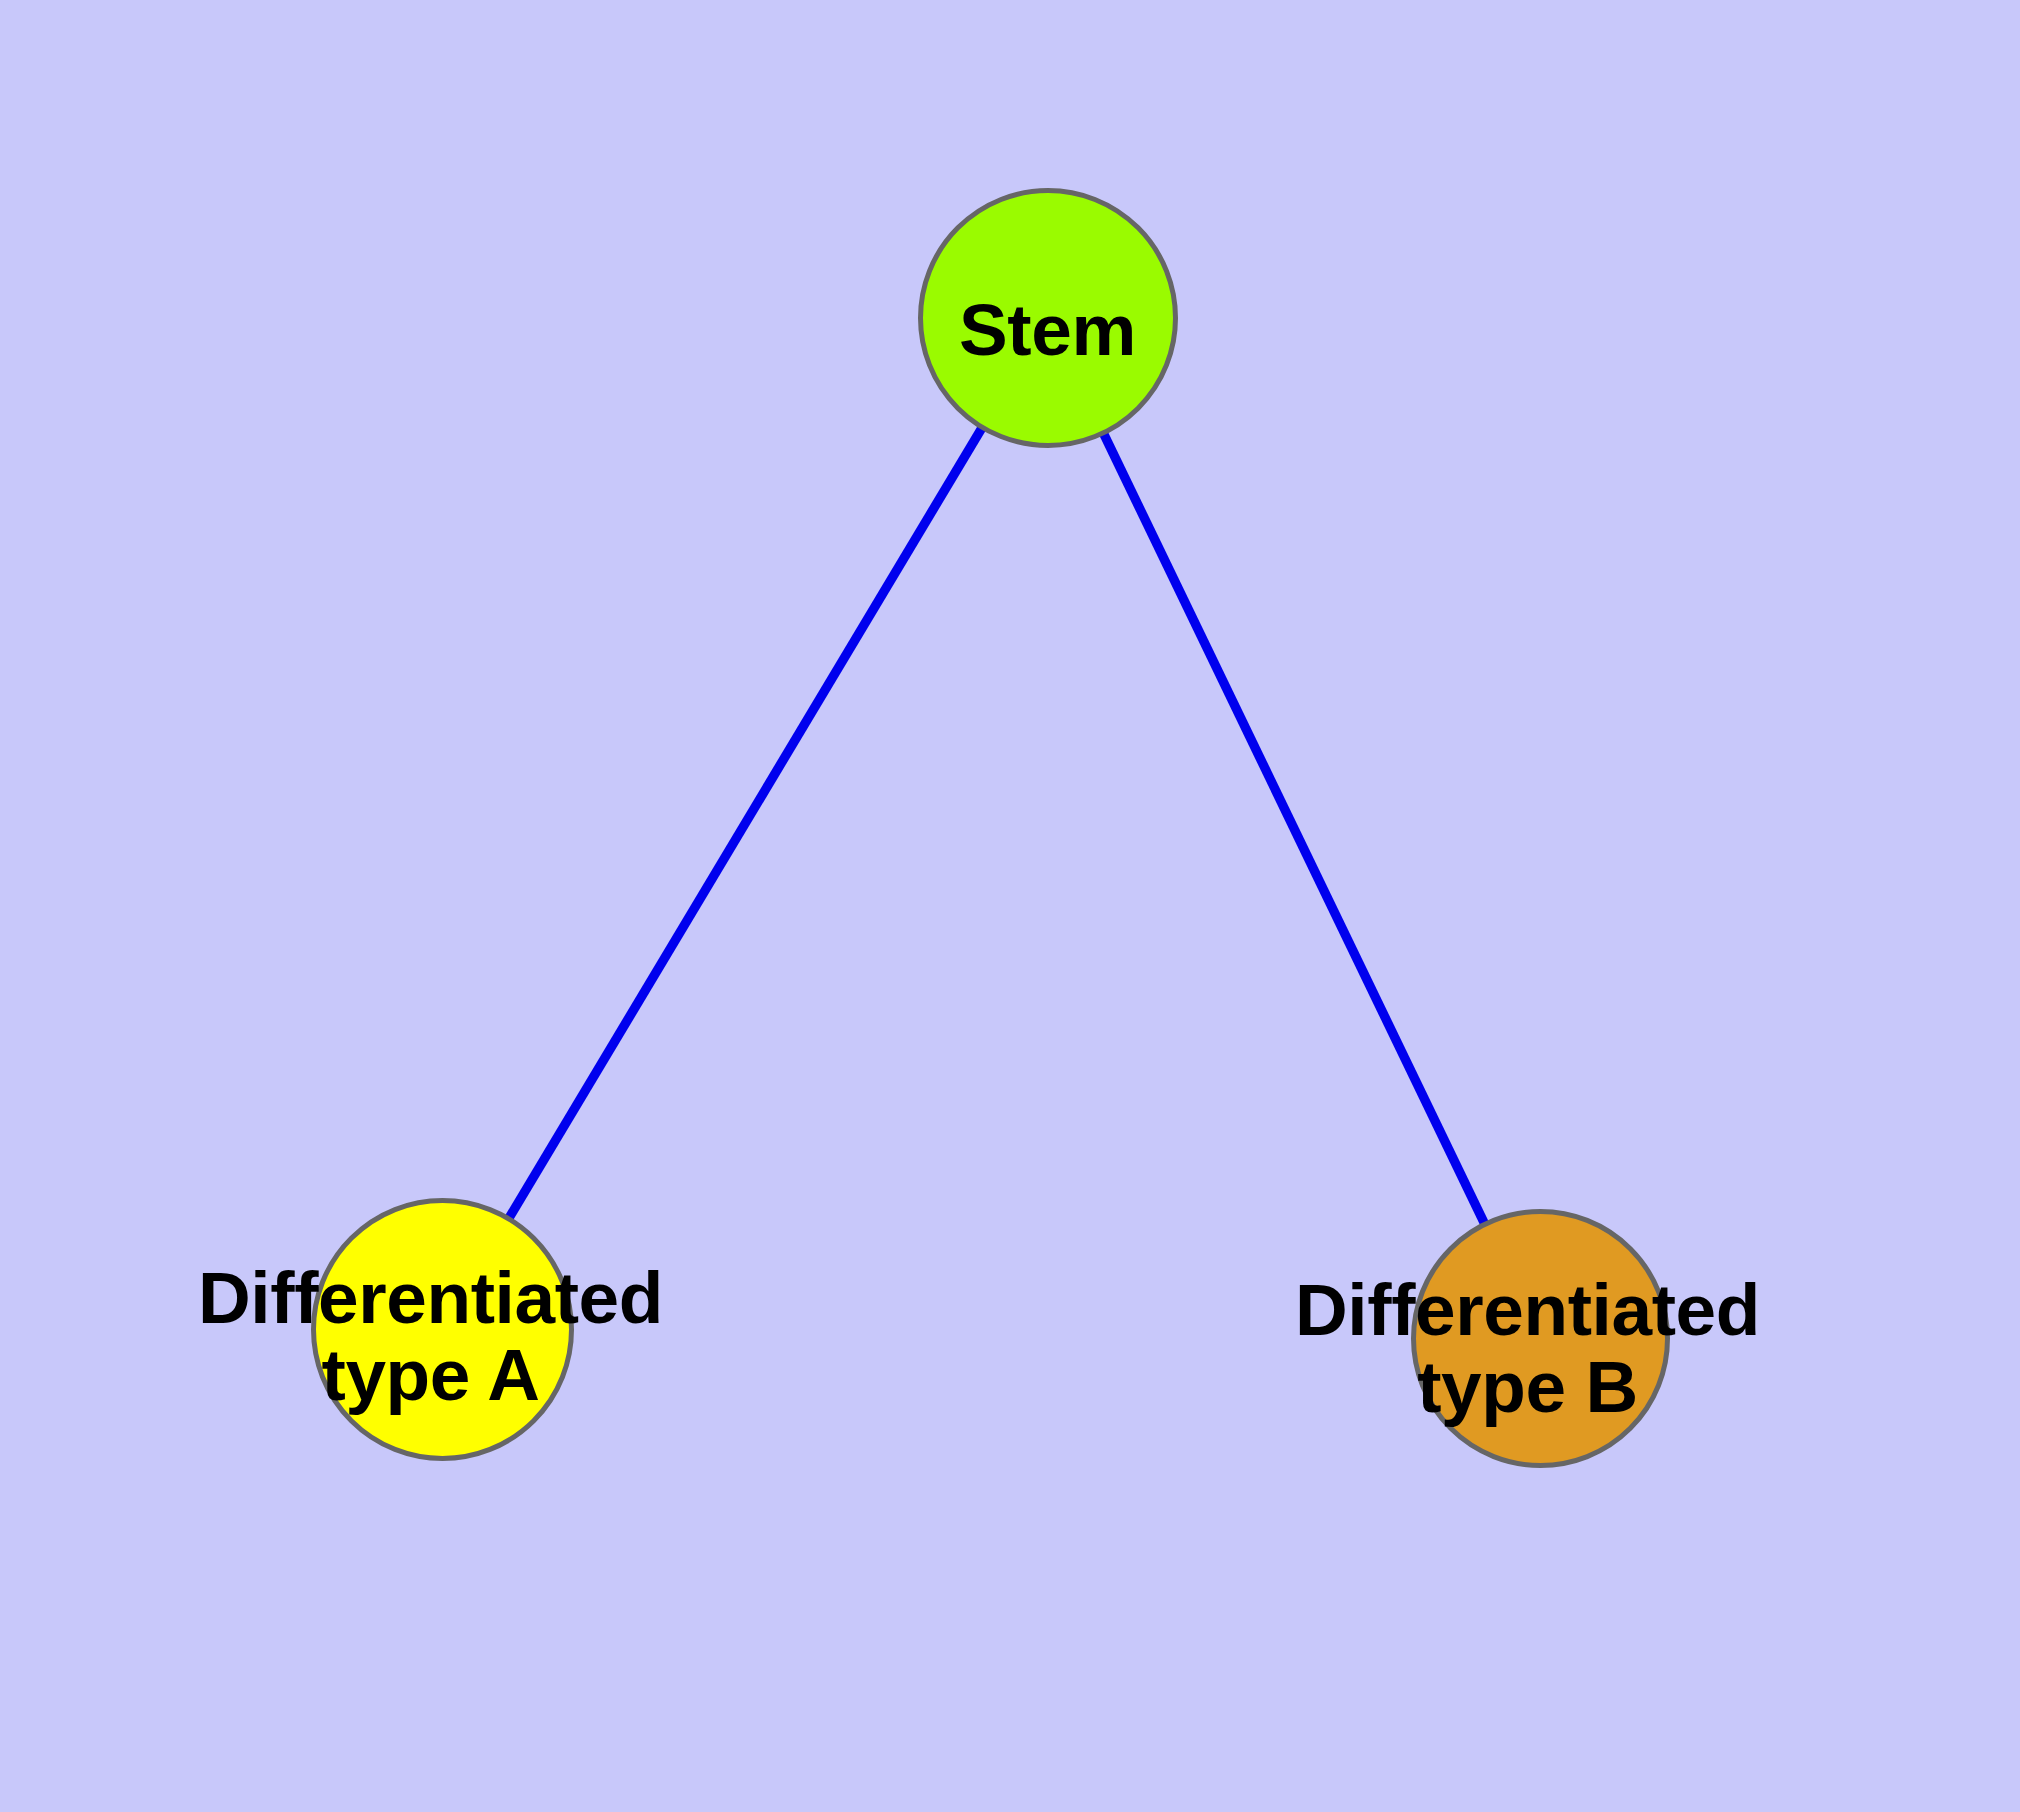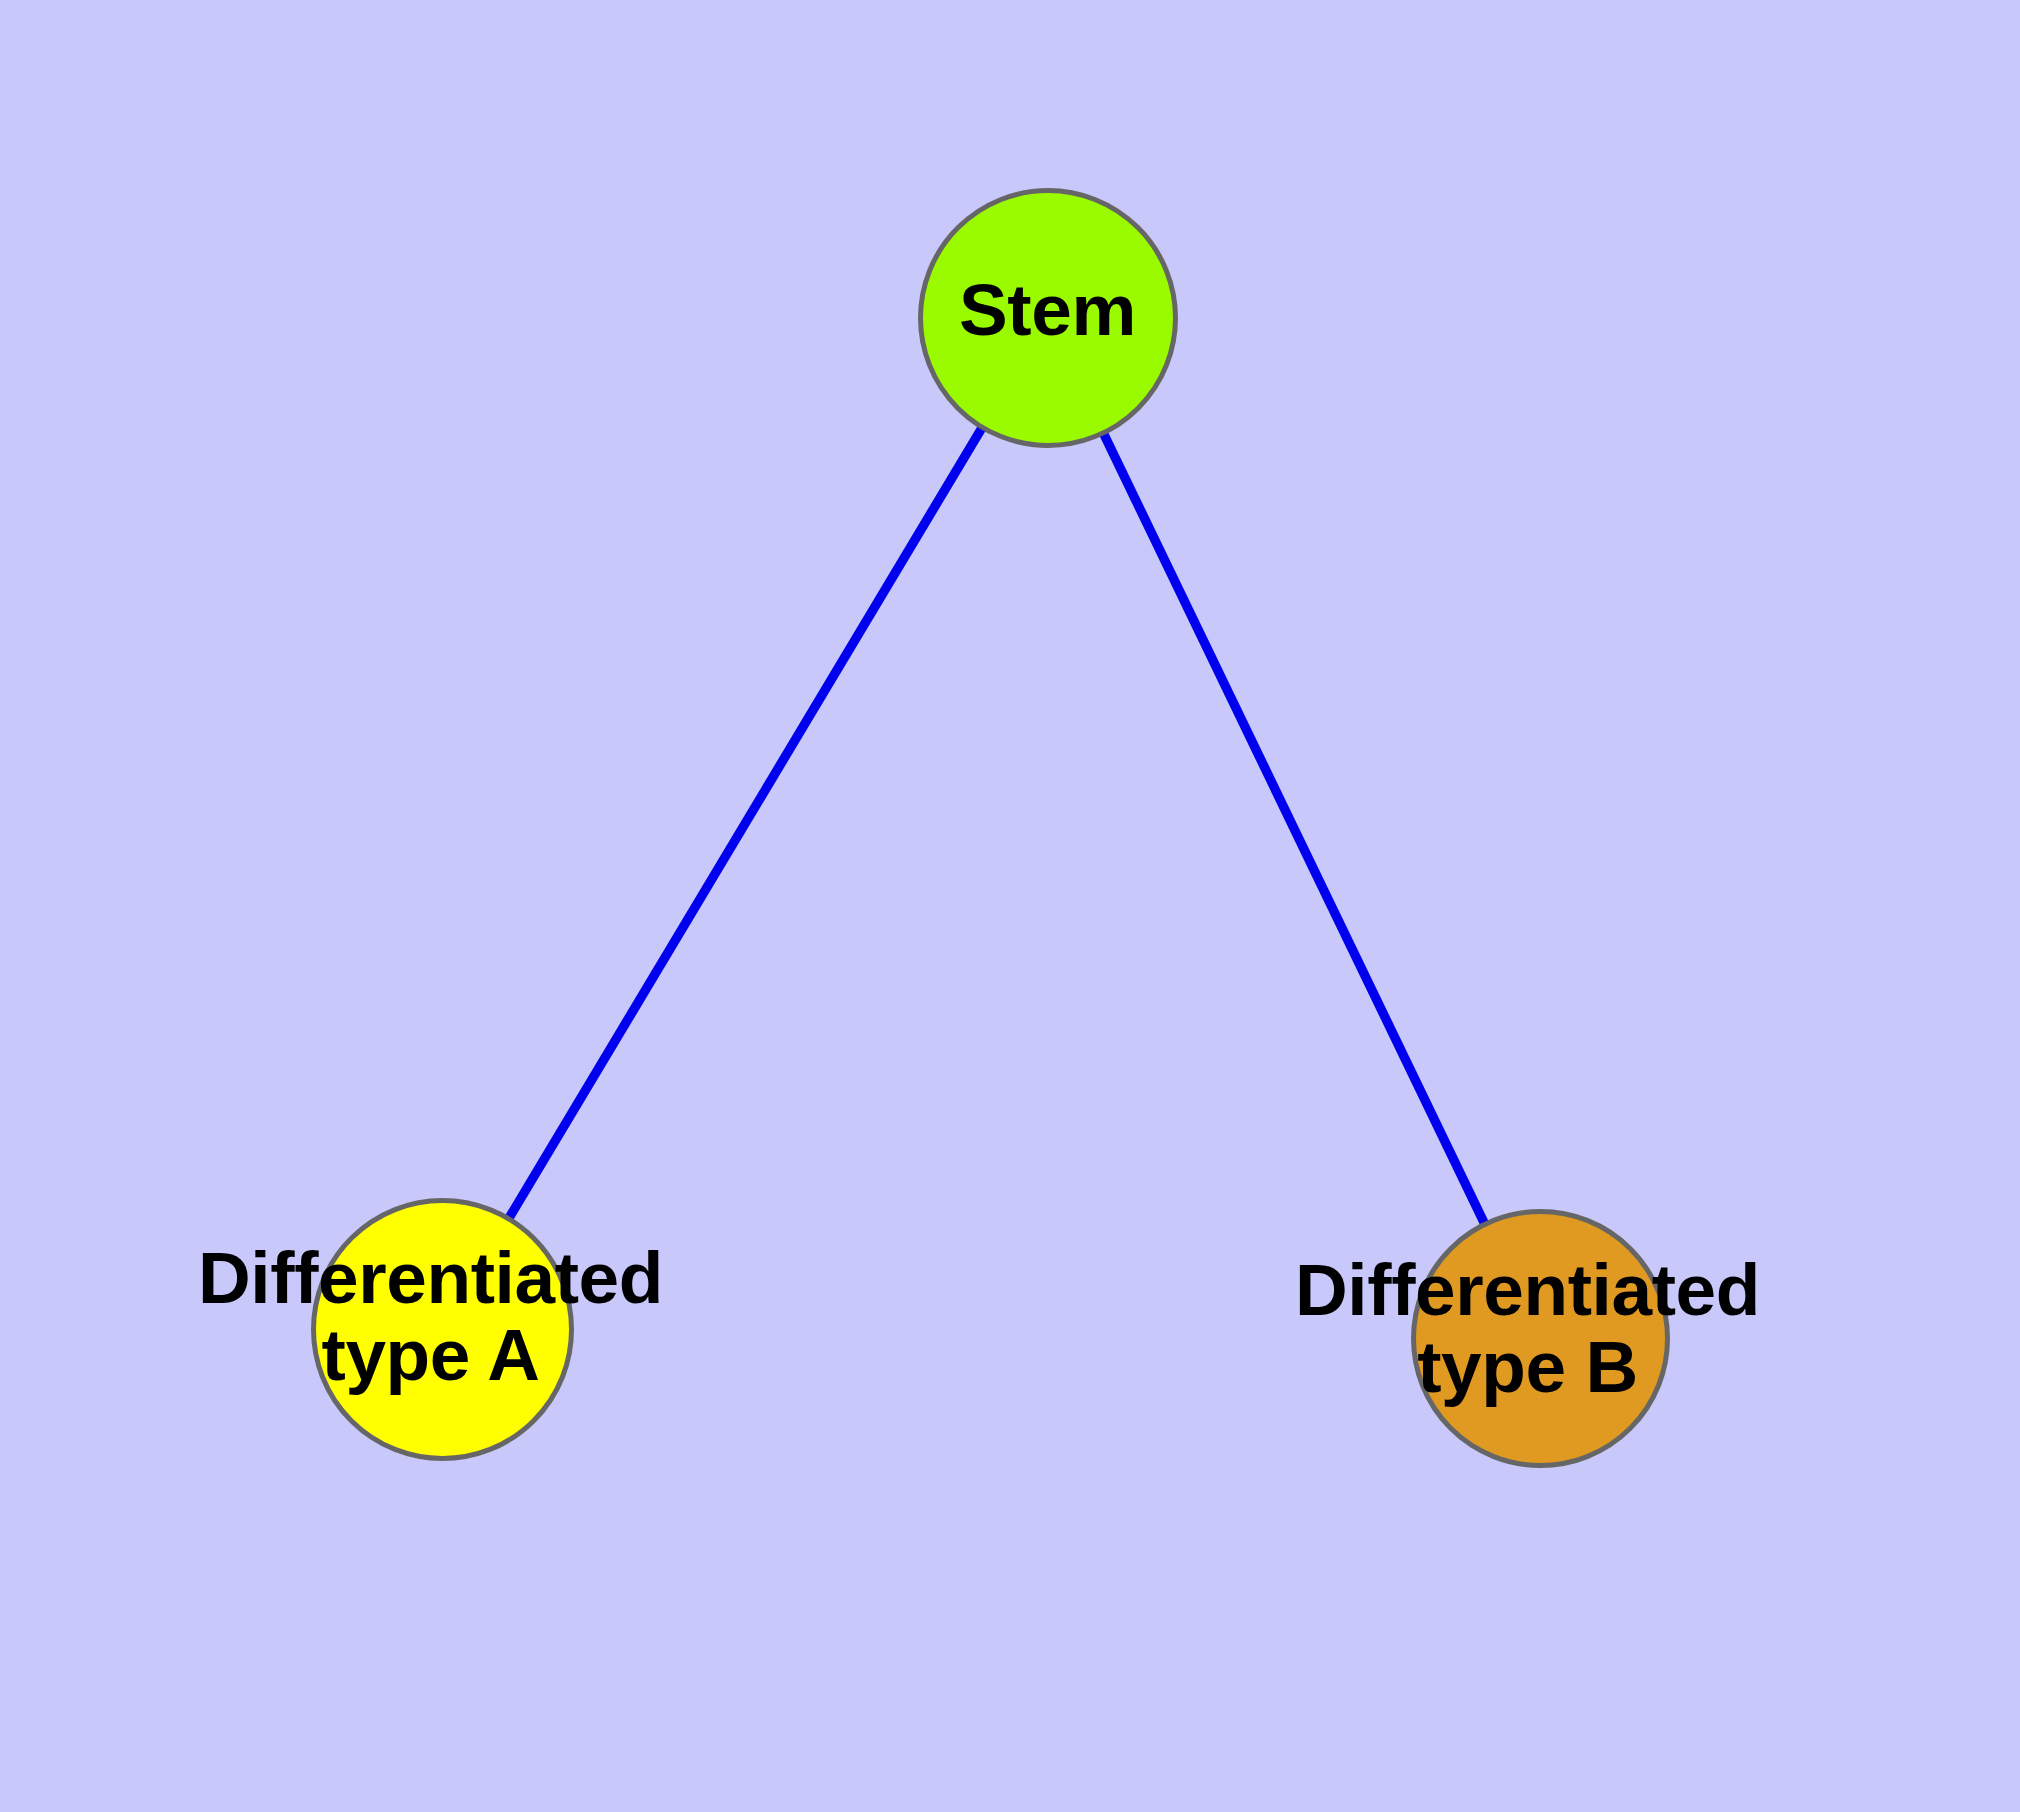--- a/index.html
+++ b/index.html
@@ -45,20 +45,21 @@
   .node-label {
     position: absolute;
     z-index: 3;
     color: #000000;
     font-weight: bold;
     font-size: 73px;
     line-height: 1.06;
     text-align: center;
     white-space: pre;
     letter-spacing: -0.4px;
+    margin-top: 20px;
     -webkit-font-smoothing: antialiased;
   }
 
   
   #node-stem {
     left: 918px;
     top: 188px;
     width: 260px;
     height: 260px;
     background: #9afb00;

